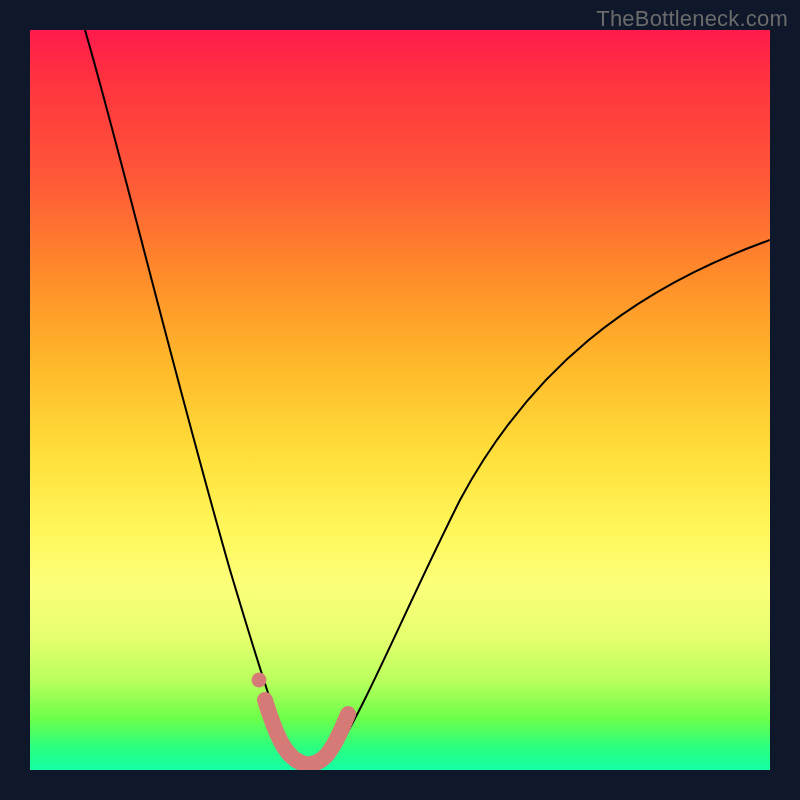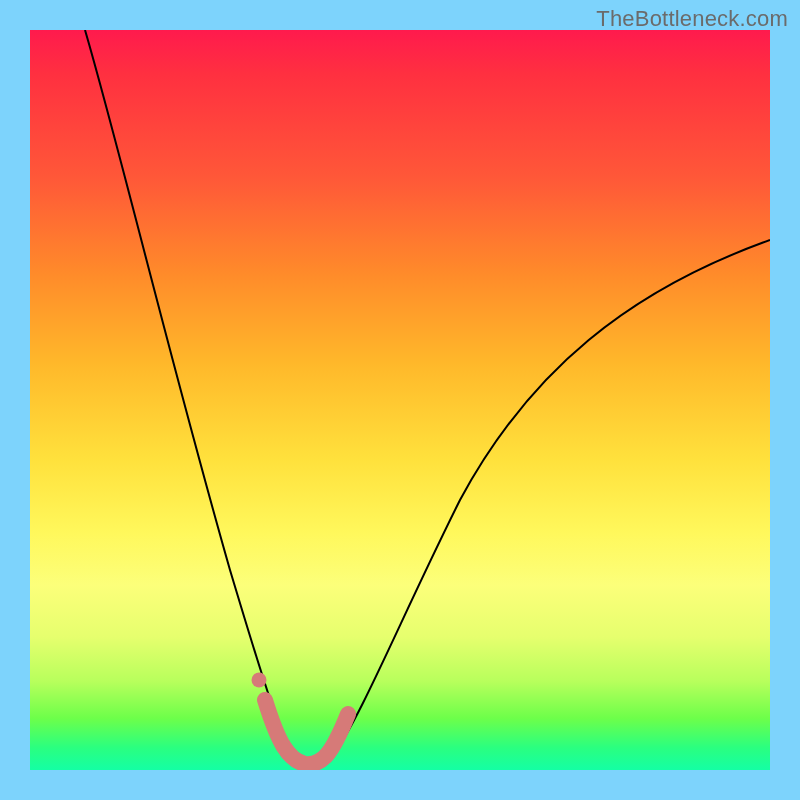--- a/index.html
+++ b/index.html
@@ -9,21 +9,21 @@
     height: 800px;
     background: #000;
     font-family: Arial, Helvetica, sans-serif;
   }
   .frame {
     position: absolute;
     top: 0;
     left: 0;
     width: 800px;
     height: 800px;
-    background: #7dd3fc;
+    background: #0f172a;
   }
   .plot-area {
     position: absolute;
     top: 30px;
     left: 30px;
     width: 740px;
     height: 740px;
     background: linear-gradient(to bottom,
       #ff1a4d 0%,
       #ff3040 6%,

